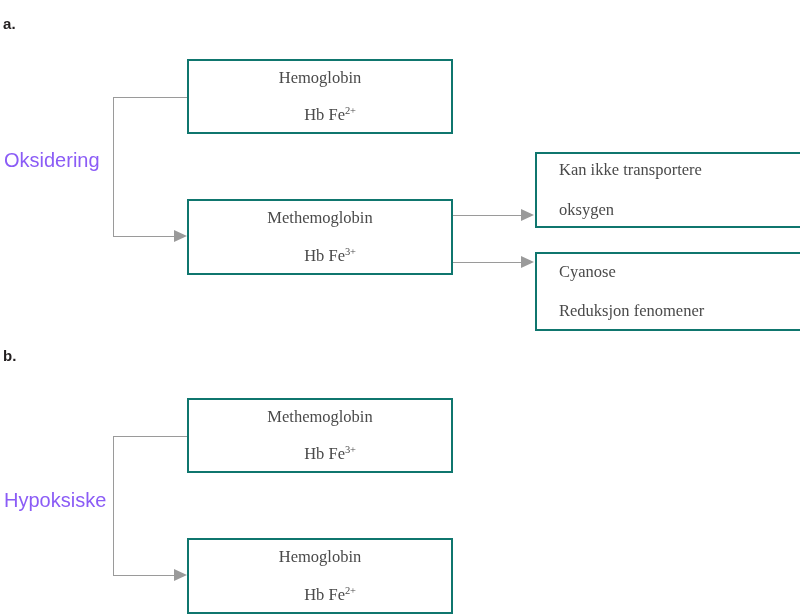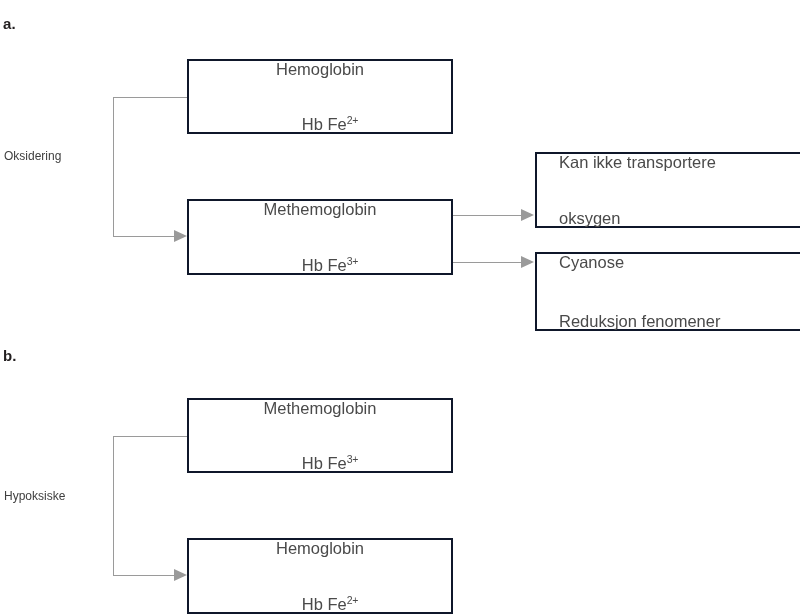--- a/index.html
+++ b/index.html
@@ -24,37 +24,38 @@
     font-size: 15px;
     font-weight: bold;
     color: #231f20;
     letter-spacing: 0.2px;
     line-height: 1;
   }
 
   
   .process-label {
     position: absolute;
-    font-size: 12px;
-    color: #404040;
+    font-size: 20px;
+    color: #8b5cf6;
     line-height: 1;
     white-space: nowrap;
   }
 
   
   .node {
     position: absolute;
     box-sizing: border-box;
-    border: 2px solid #0f172a;
+    border: 2px solid #0f766e;
     background: #ffffff;
     color: #4a4a4a;
     font-size: 16.5px;
     display: flex;
     flex-direction: column;
-    justify-content: space-between;
+    justify-content: center;
+    font-family: Liberation Serif, serif;
   }
   .node.center {
     align-items: center;
     text-align: center;
   }
   .node.left {
     align-items: flex-start;
     text-align: left;
     padding-left: 22px;
   }

